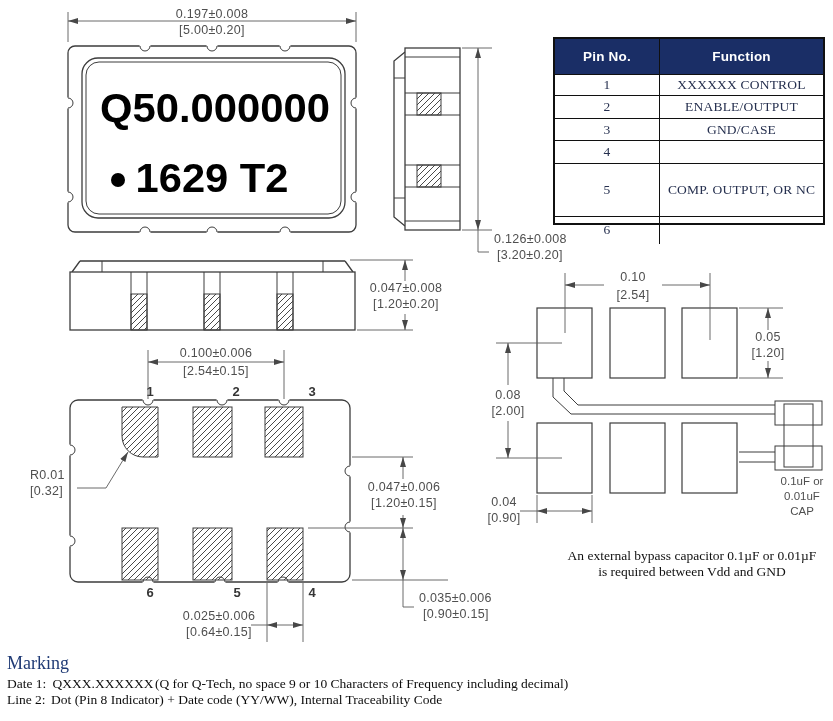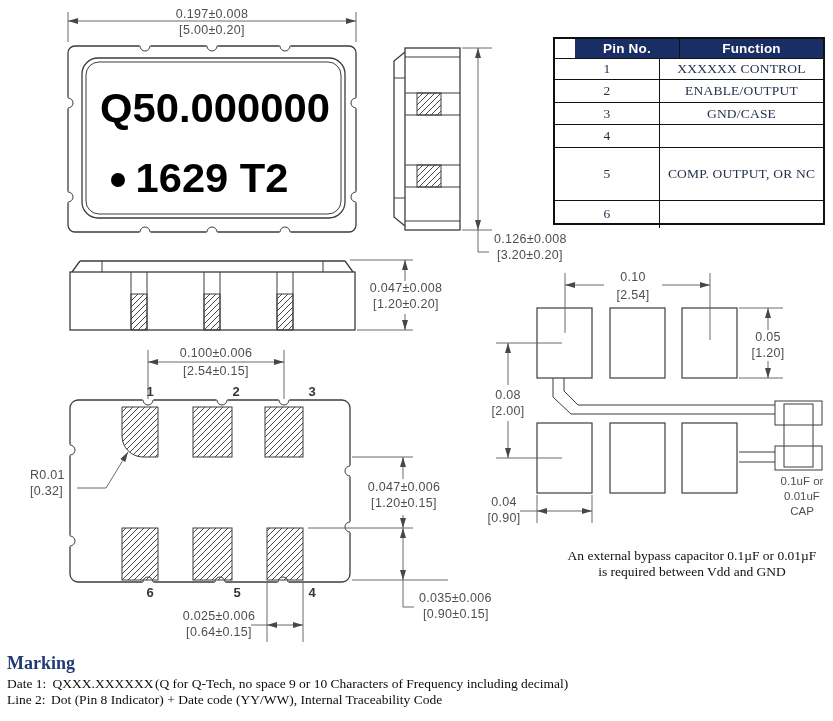--- a/index.html
+++ b/index.html
@@ -19,24 +19,24 @@
   .markbig{font-family:"Liberation Sans",sans-serif;font-weight:bold;font-size:41px;fill:#000;}
   .caplab{font-family:"Liberation Sans",sans-serif;font-size:11.5px;fill:#4f4f4f;}
   .notetxt{font-family:"Liberation Serif",serif;font-size:13.5px;fill:#101010;}
   
   .pin-table{position:absolute;left:553px;top:37px;width:272px;height:188px;border:2px solid #101010;box-sizing:border-box;background:#fff;}
   .trow{display:grid;grid-template-columns:105px 1fr;}
   .trow + .trow{border-top:1.5px solid #101010;}
   .tc{display:flex;align-items:center;justify-content:center;font-family:"Liberation Serif",serif;font-size:13.5px;color:#26304f;letter-spacing:0.2px;}
   .tc1{border-right:1.5px solid #101010;}
   .thead .tc{background:#1a2e66;color:#fff;font-family:"Liberation Sans",sans-serif;font-weight:bold;font-size:13.5px;letter-spacing:0.2px;}
-  .h-header{height:19px;padding-left:20px;}.h-r1{height:20px;}.h-r2{height:22px;}.h-r3{height:21px;}.h-r4{height:22px;}.h-r5{height:51.5px;}.h-r6{height:27px;}
+  .h-header{height:35px;}.h-r1{height:20px;}.h-r2{height:22px;}.h-r3{height:21px;}.h-r4{height:22px;}.h-r5{height:51.5px;}.h-r6{height:27px;}
   
   .marking{position:absolute;left:7px;top:653px;width:820px;}
-  .marking h2{margin:0 0 2px 0;font-family:"Liberation Serif",serif;font-size:18px;color:#1f3a75;font-weight:bold;}
+  .marking h2{margin:0 0 2px 0;font-family:"Liberation Serif",serif;font-size:18px;color:#1f3a75;font-weight:normal;}
   .mline{display:flex;align-items:baseline;font-family:"Liberation Serif",serif;font-size:13.5px;color:#0d0d0d;line-height:15.5px;}
   .mlab{width:44px;flex:0 0 auto;}
   .mval1{width:104px;flex:0 0 auto;text-align:center;}
 </style>
 </head>
 <body>
 
 <div class="stage">
 
 <svg width="833" height="721" viewBox="0 0 833 721">

